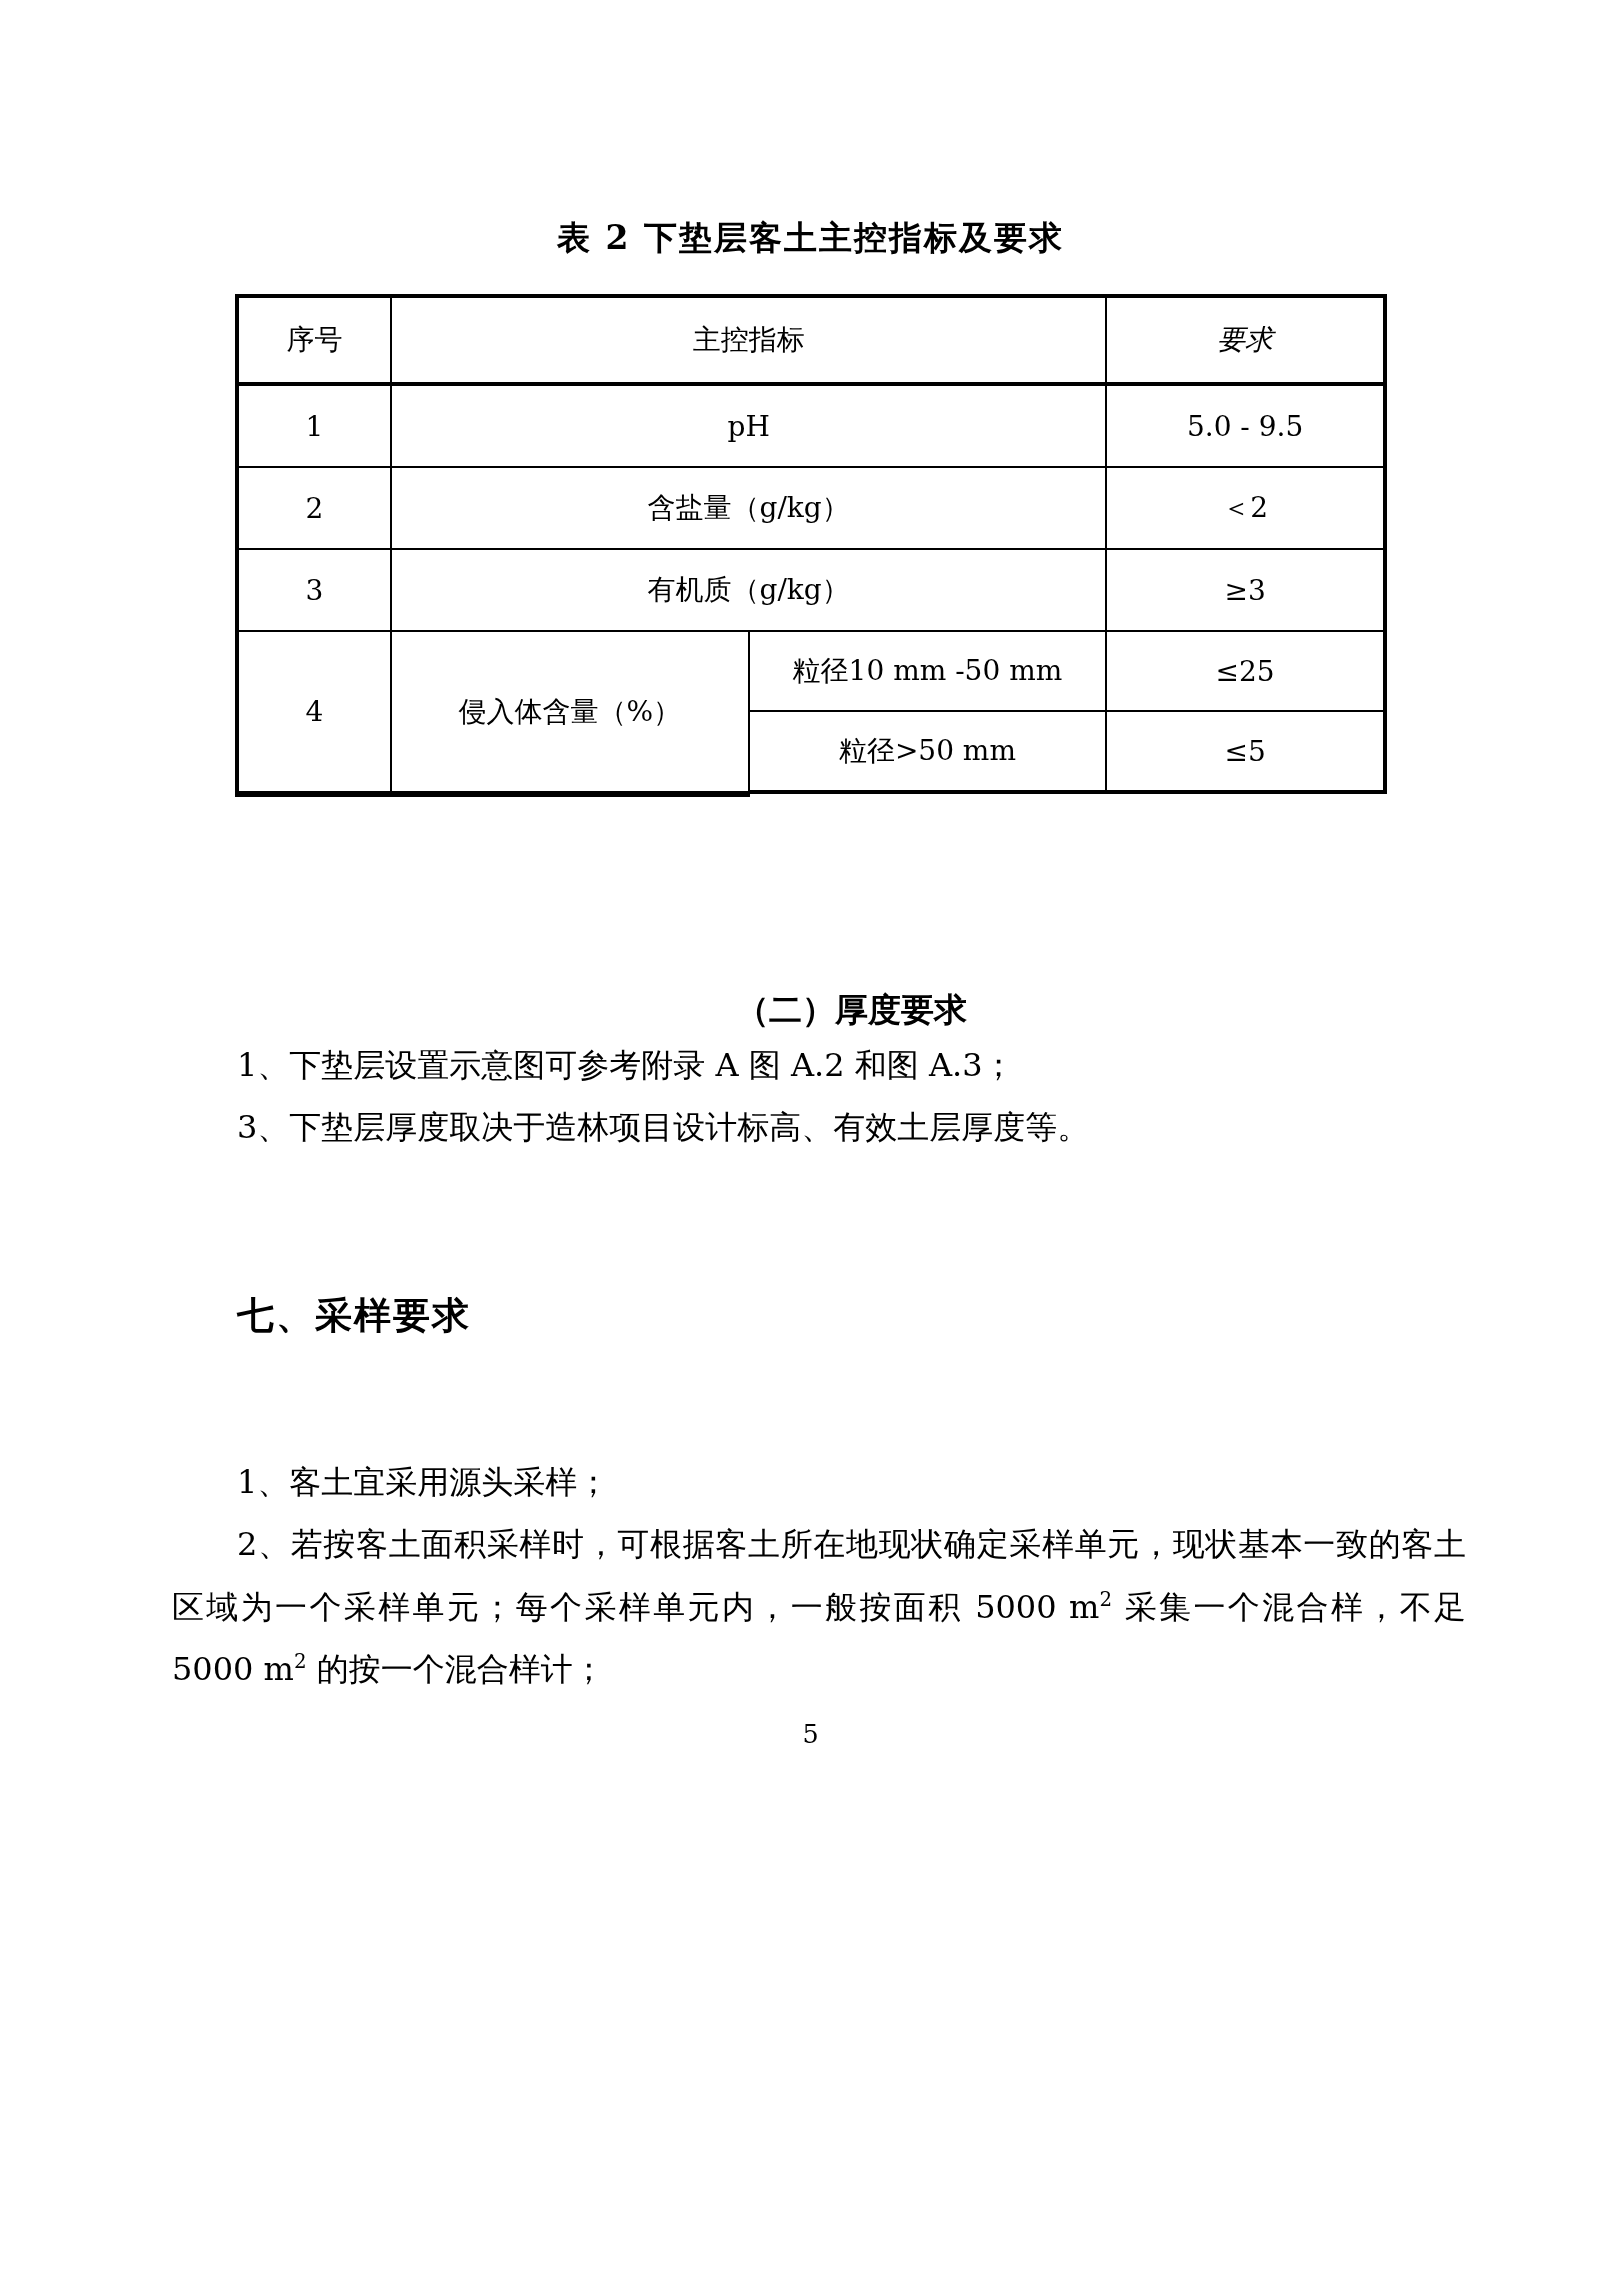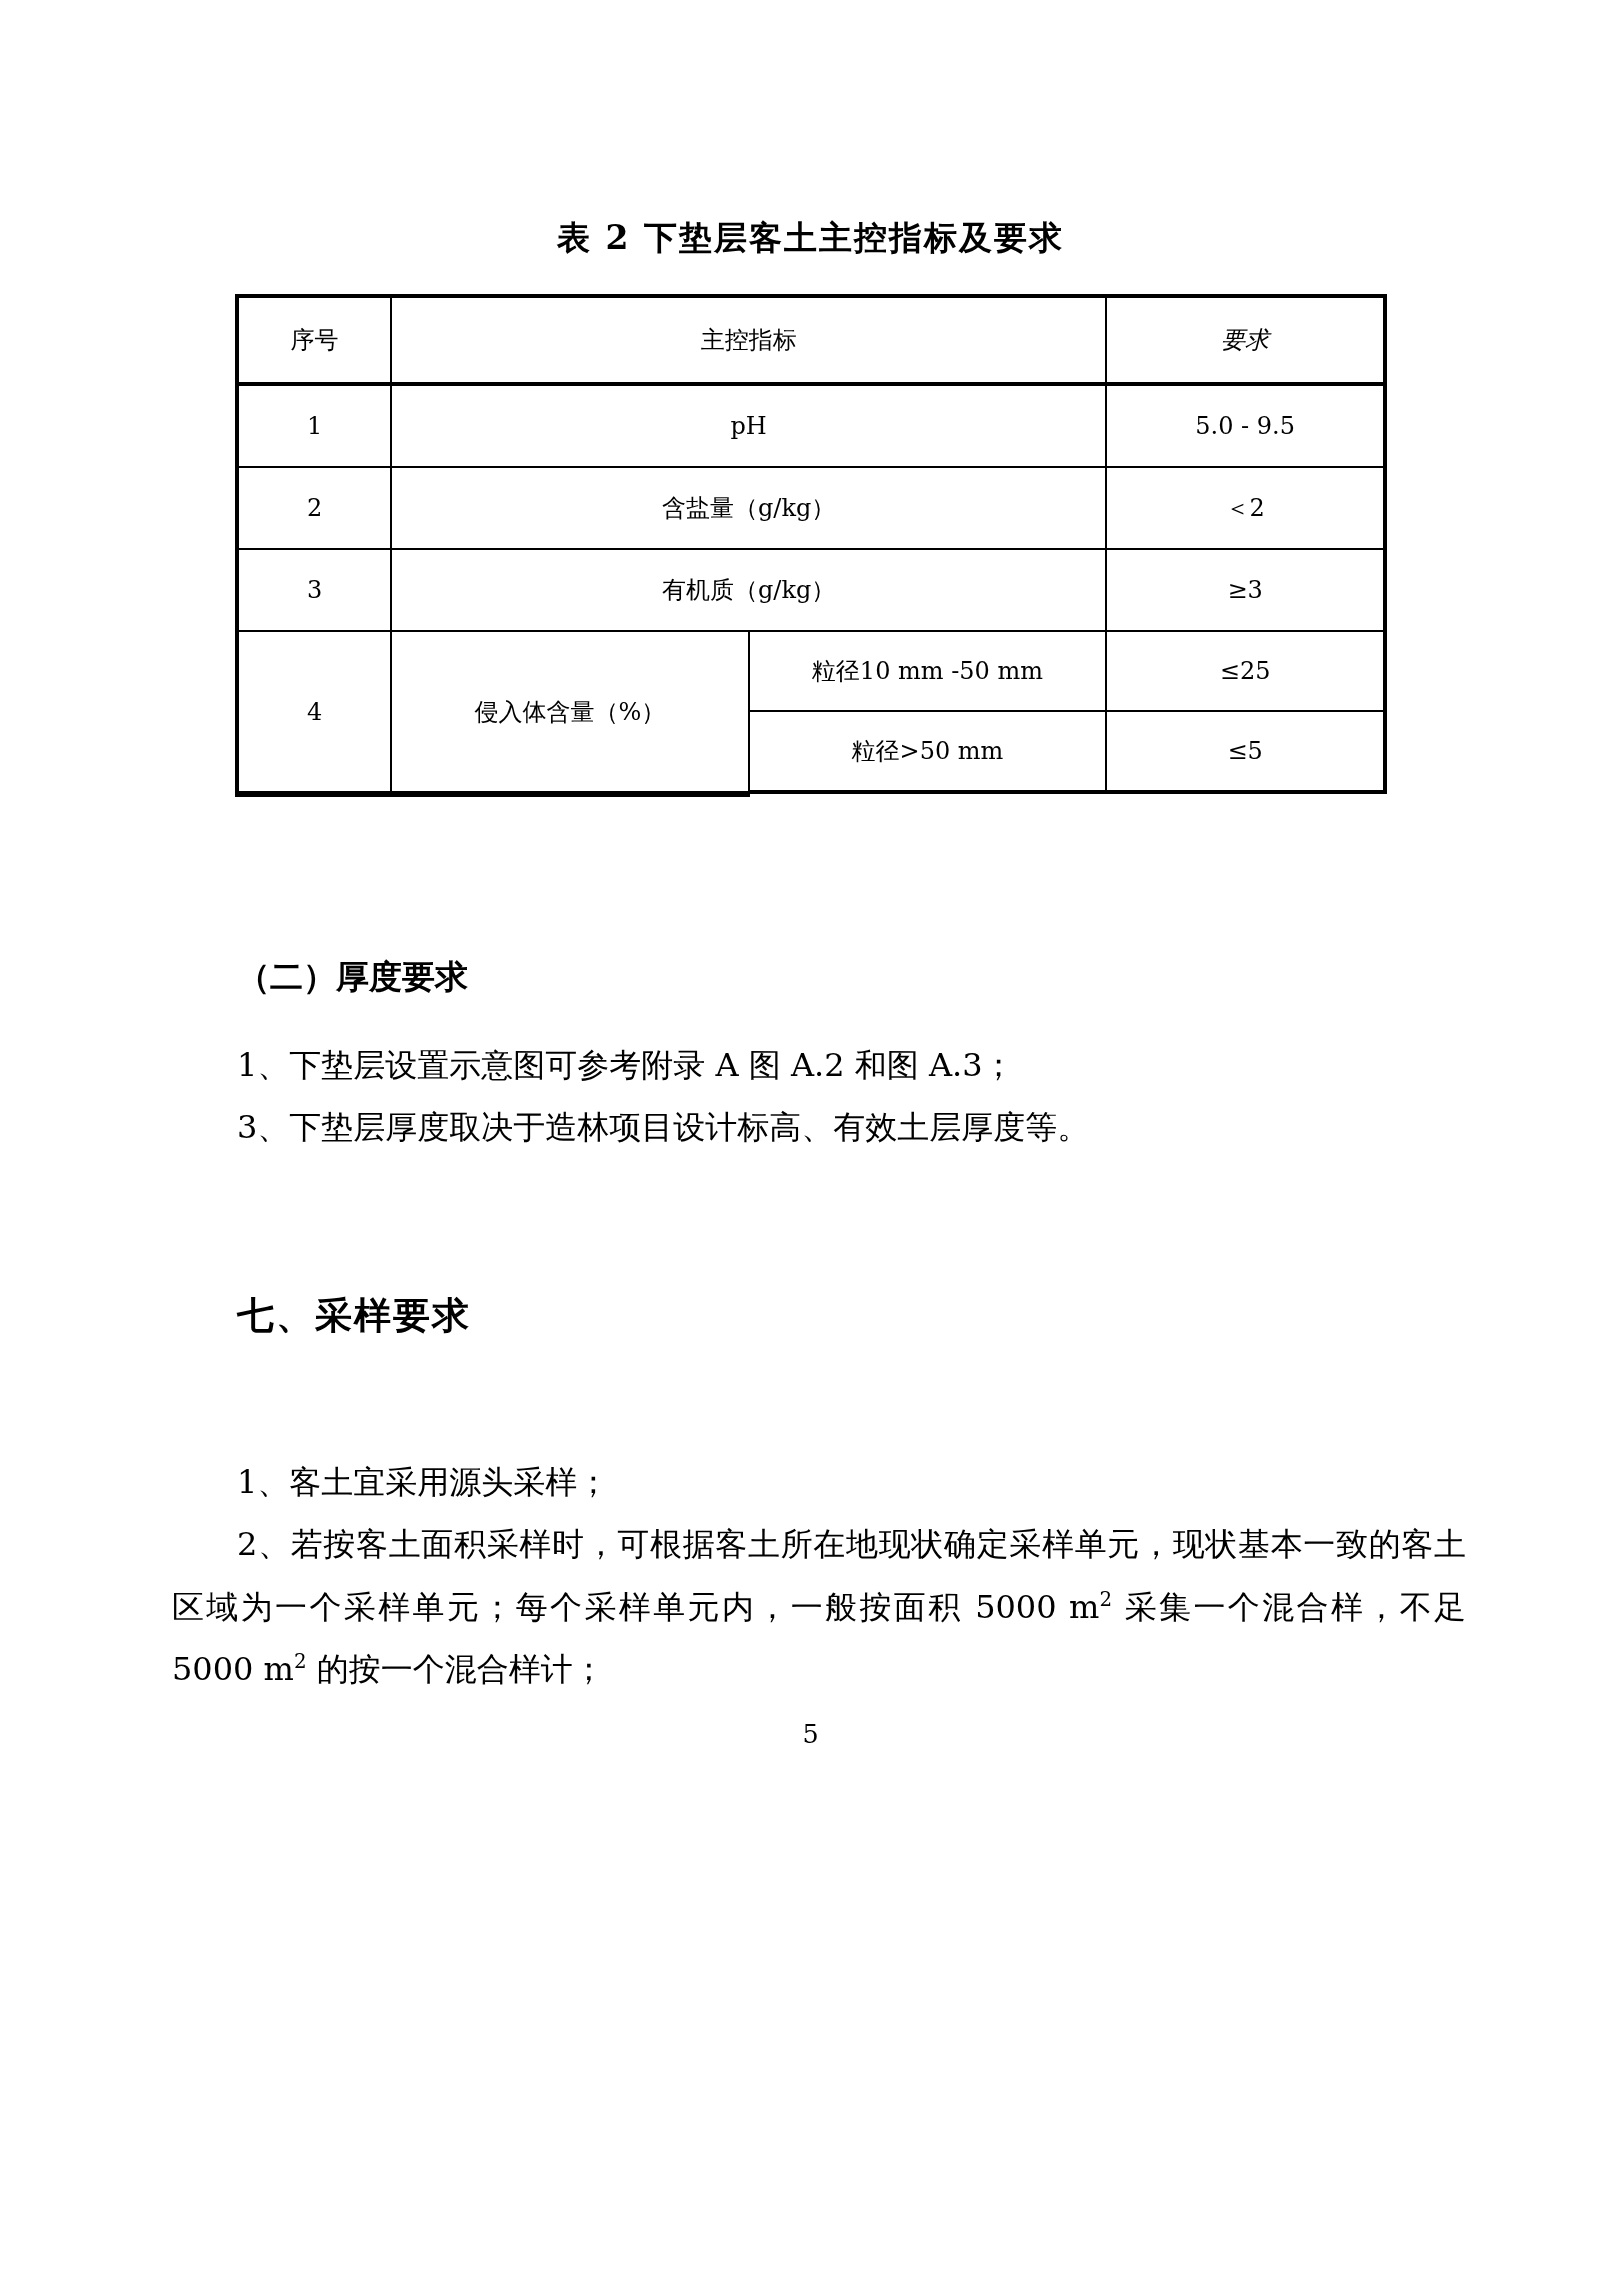--- a/index.html
+++ b/index.html
@@ -37,21 +37,21 @@
   }
 
   
   .main-table {
     position: absolute;
     top: 294px;
     left: 235px;
     width: 1152px;
     border-collapse: collapse;
     table-layout: fixed;
-    font-size: 24px;
+    font-size: 28px;
     font-family: "DejaVu Serif", "Liberation Serif", serif;
   }
   .main-table td {
     border: 2px solid #000000;
     text-align: center;
     vertical-align: middle;
     padding: 0;
   }
   .main-table .thead td {
     height: 84px;
@@ -98,21 +98,21 @@
     font-family: "DejaVu Sans", "Liberation Sans", sans-serif;
   }
   .heading-main {
     margin: 0;
     text-indent: 65px;
     font-weight: bold;
     font-size: 37px;
     letter-spacing: 2px;
     font-family: "DejaVu Sans", "Liberation Sans", sans-serif;
   }
-  .blk-1 { top: 945px; }
+  .blk-1 { top: 978px; text-align: center; }
   .blk-2 { top: 1034px; }
   .blk-3 { top: 1280px; }
   .blk-4 { top: 1451px; }
 
   
   .page-number {
     position: absolute;
     bottom: 76px;
     left: 0;
     width: 1621px;

